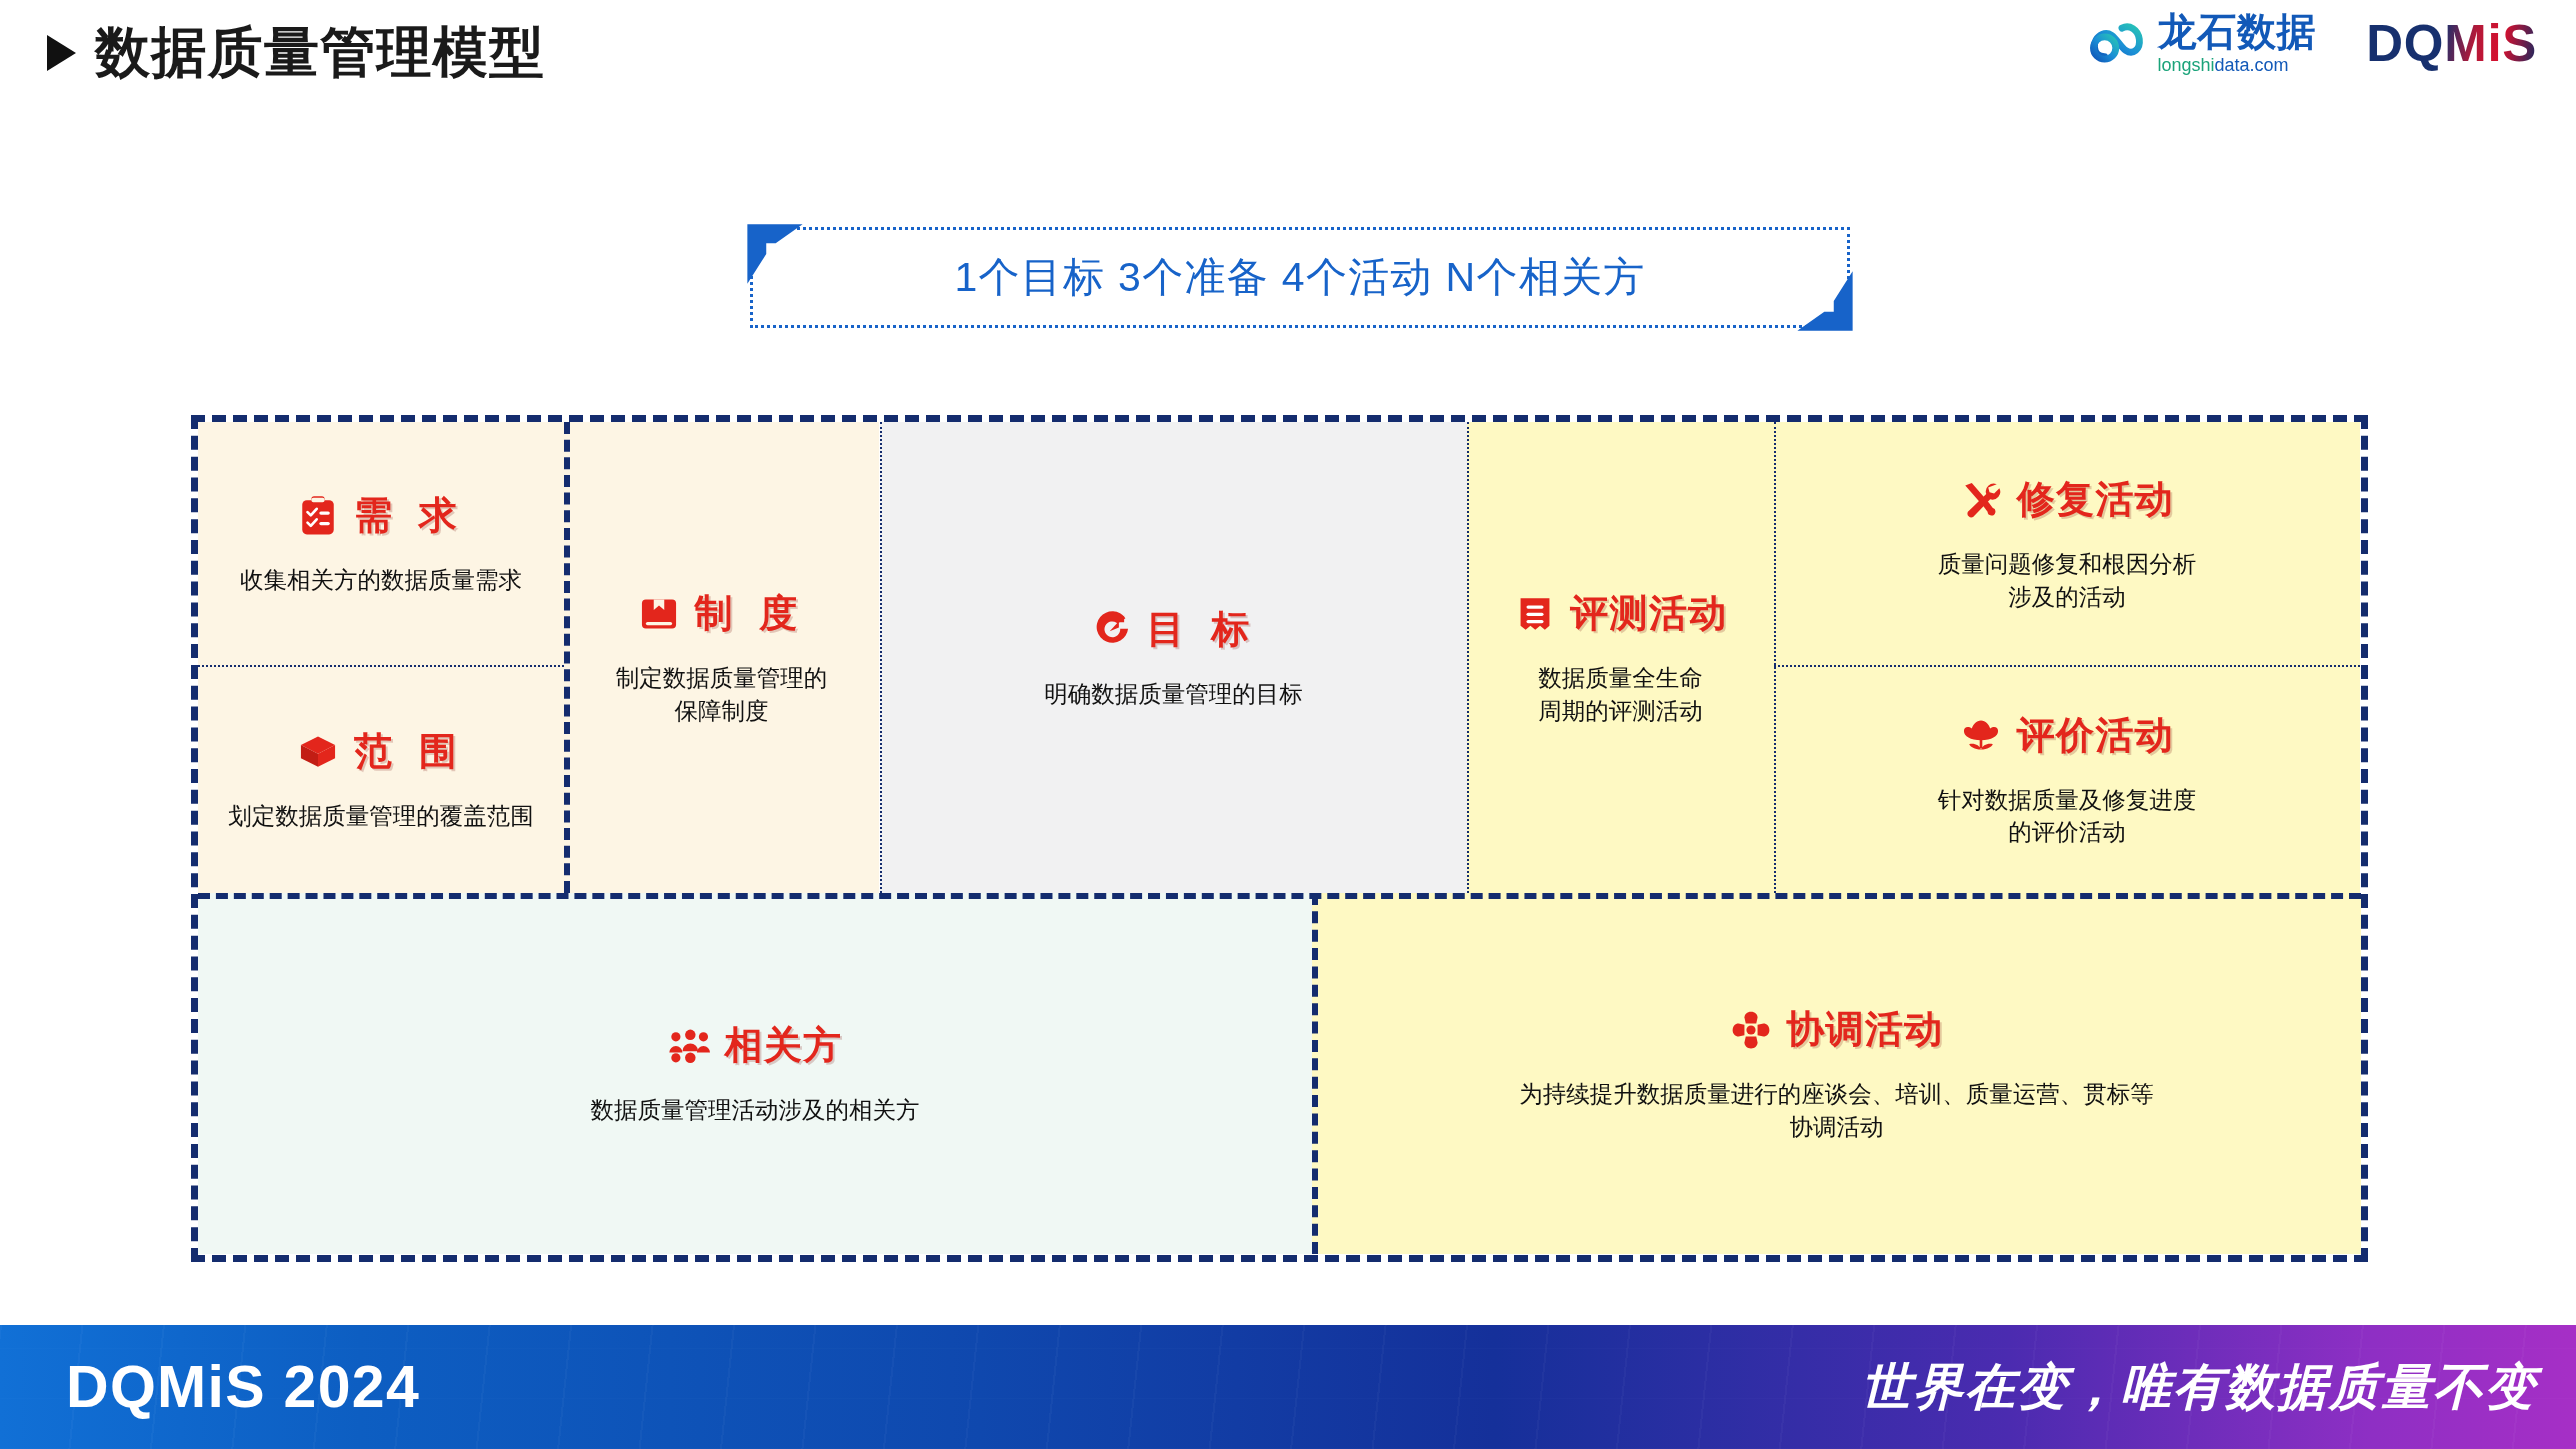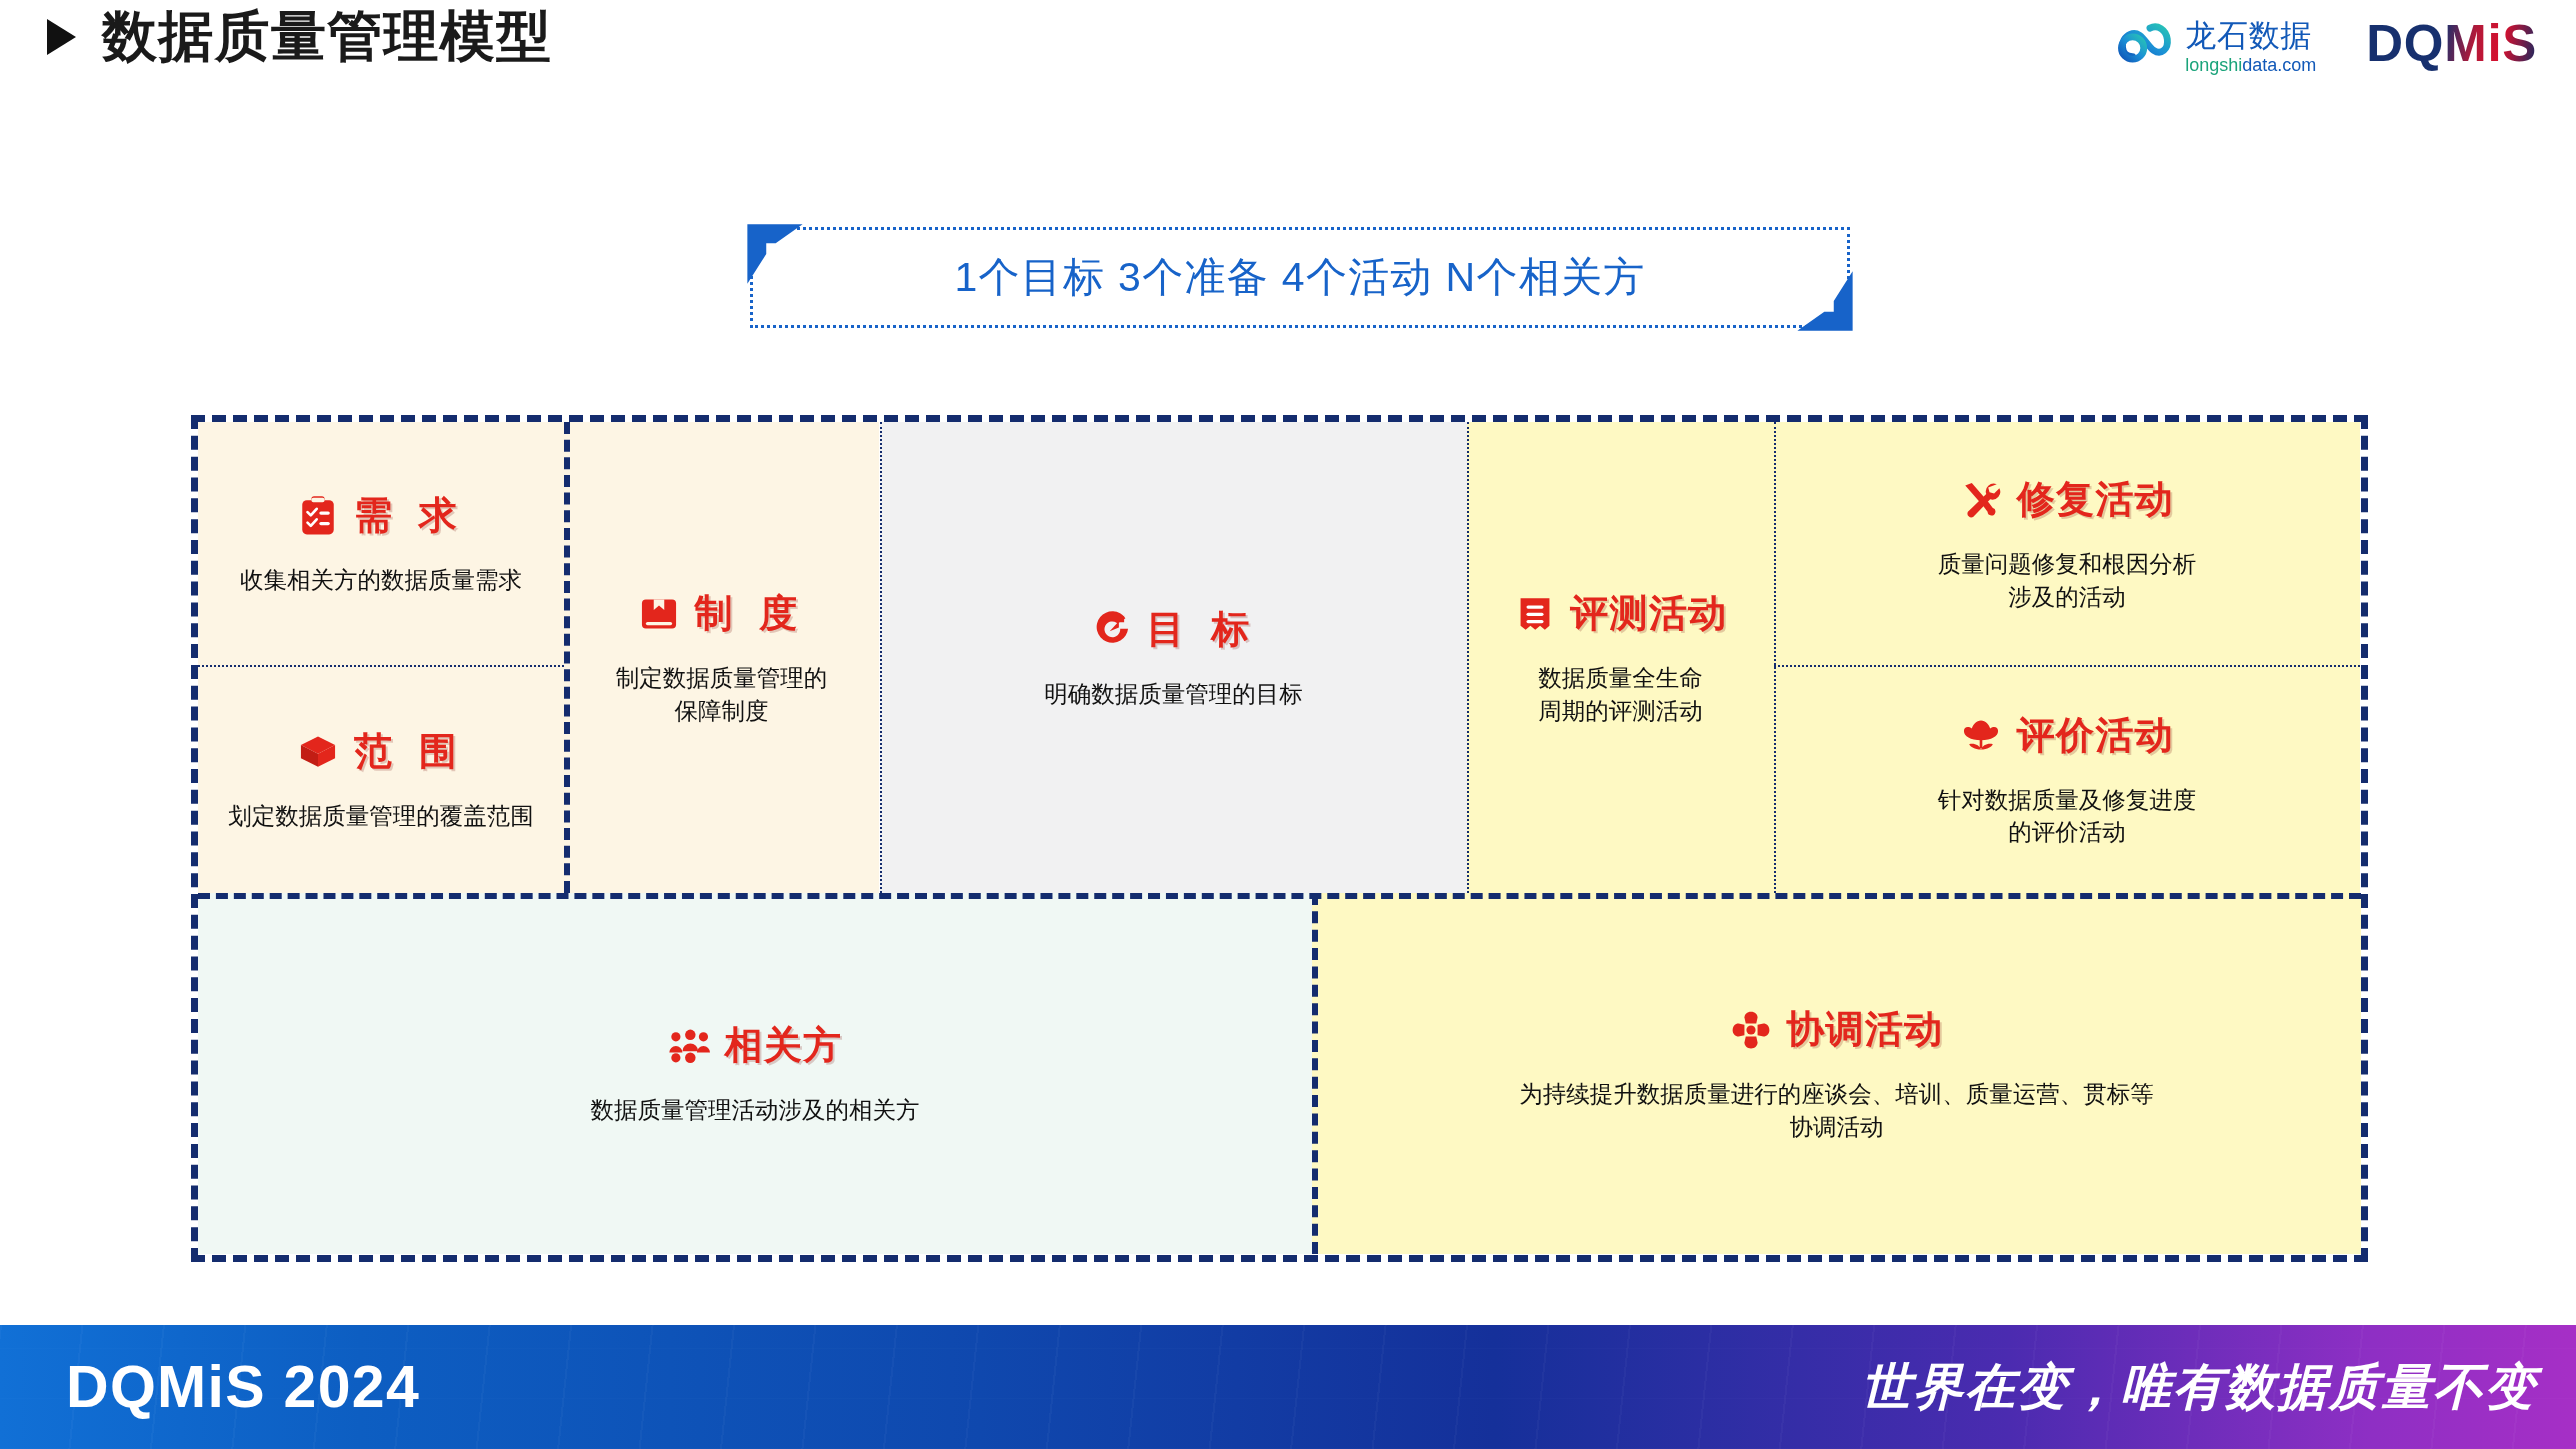--- a/index.html
+++ b/index.html
@@ -6,29 +6,29 @@
   html,body { width:2576px; height:1449px; }
   body {
     background:#ffffff;
     font-family:"Liberation Sans","DejaVu Sans",sans-serif;
     position:relative;
     overflow:hidden;
   }
 
   
   .header { position:absolute; left:0; top:0; width:2576px; height:114px; }
-  .title-wrap { position:absolute; left:47px; top:0; display:flex; align-items:center; gap:26px; }
+  .title-wrap { position:absolute; left:47px; top:16px; display:flex; align-items:center; gap:19px; }
   .tri { width:0;height:0; border-left:29.5px solid #111; border-top:18px solid transparent; border-bottom:18px solid transparent; }
   .page-title { font-size:55px; font-weight:700; color:#1a1a1a; letter-spacing:1.3px; white-space:nowrap; }
 
   .logos { position:absolute; right:39px; top:12px; display:flex; align-items:center; gap:50px; }
   .ls-logo { display:flex; align-items:center; gap:9.4px; }
   .ls-mark { width:62px; height:62px; position:relative; }
   .ls-text { display:flex; flex-direction:column; align-items:flex-start; line-height:1; }
-  .ls-cn { font-size:31px; font-weight:400; color:#1259b8; letter-spacing:0.7px;margin-top:8px; }
+  .ls-cn { font-size:39px; font-weight:700; color:#1259b8; letter-spacing:0.7px; }
   .ls-en { font-size:18px; font-weight:400; margin-top:4.7px; letter-spacing:0px; }
   .ls-en .g { color:#1aa37a; }
   .ls-en .b { color:#1259b8; }
   .dqmis-logo { font-size:51px; font-weight:800; letter-spacing:0.7px;
                 background:linear-gradient(100deg,#17306e 0%,#17306e 44%,#b01a3a 62%,#d8102e 78%,#0f2a63 100%);
                 -webkit-background-clip:text; background-clip:text; color:transparent; }
 
   
   .banner { position:absolute; left:750px; top:227px; width:1100px; height:101px; }
   .banner-box { position:absolute; inset:0; border:3.4px dotted #1763c9; background:#ffffff; }

